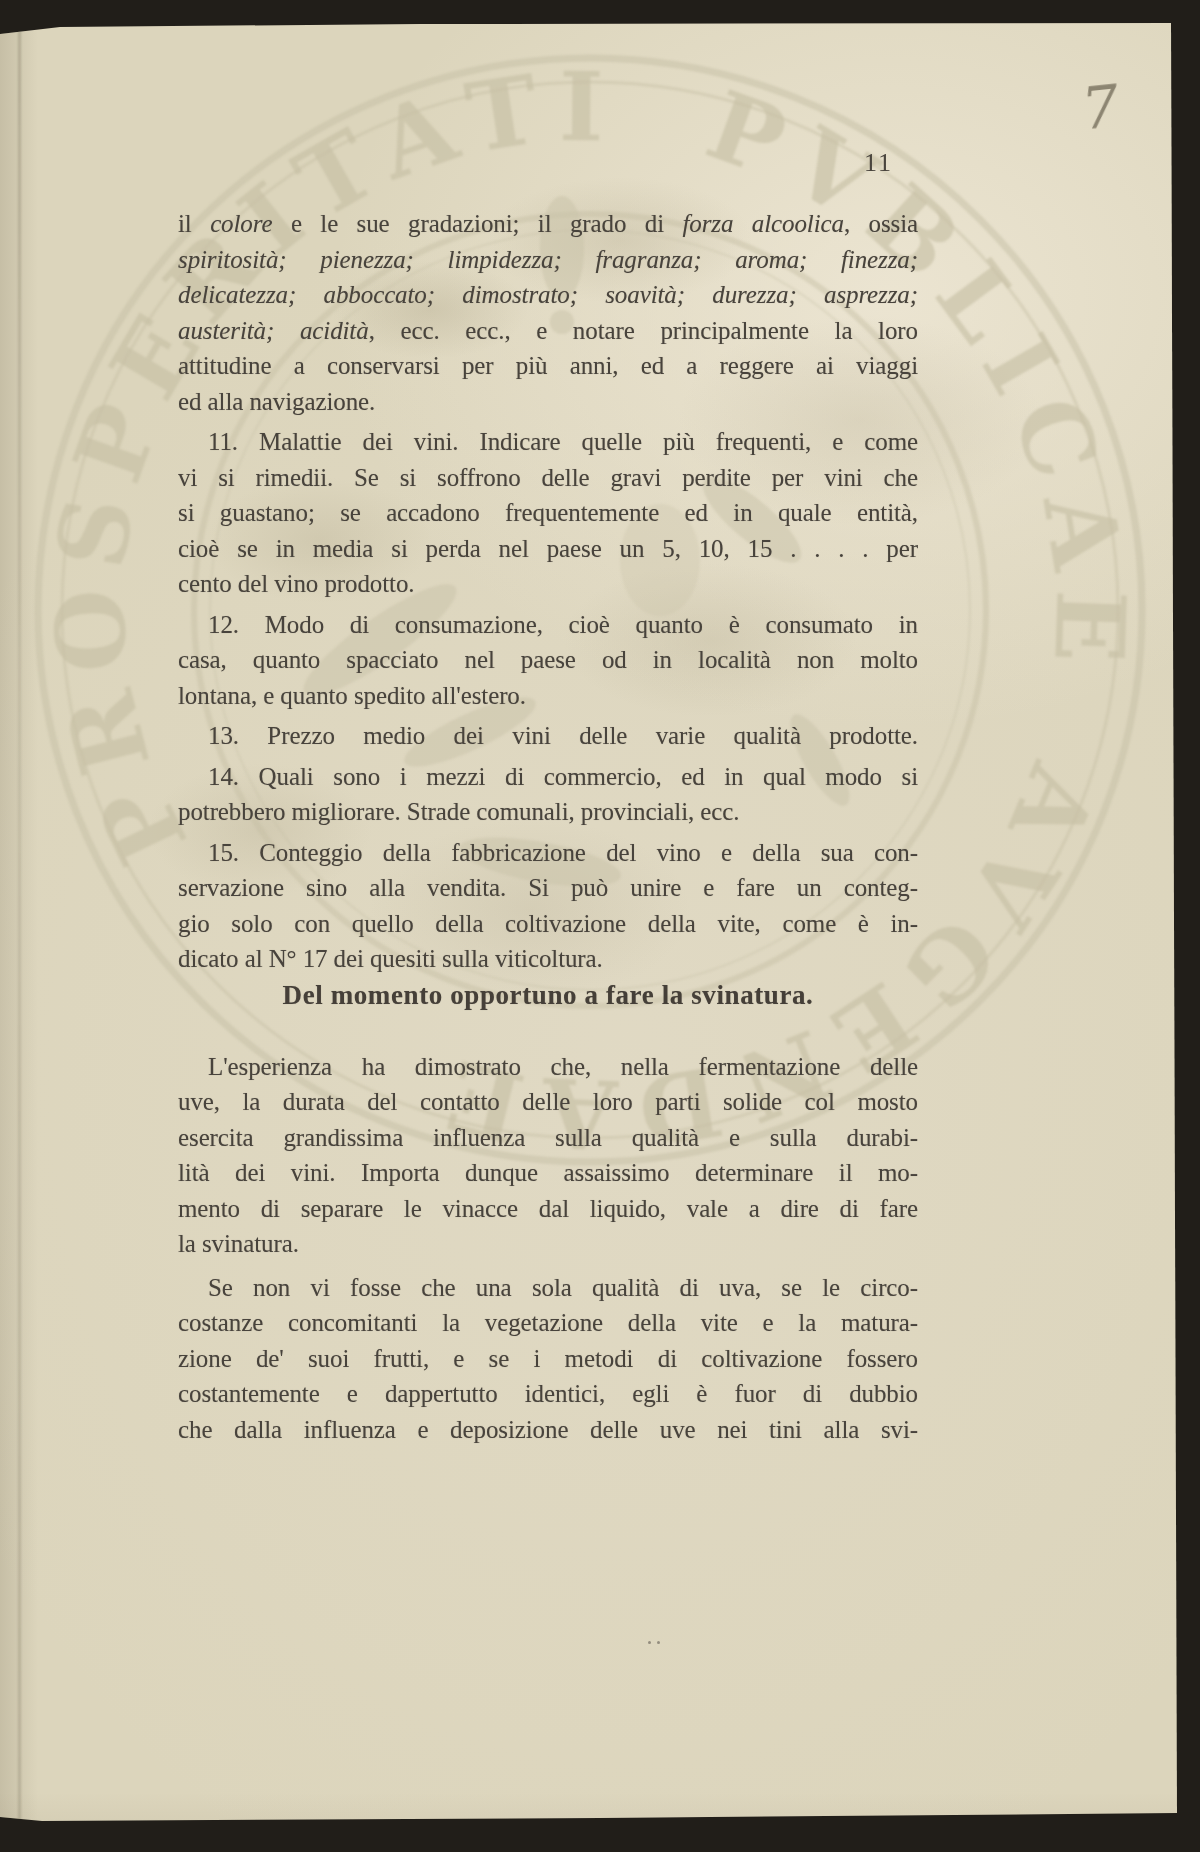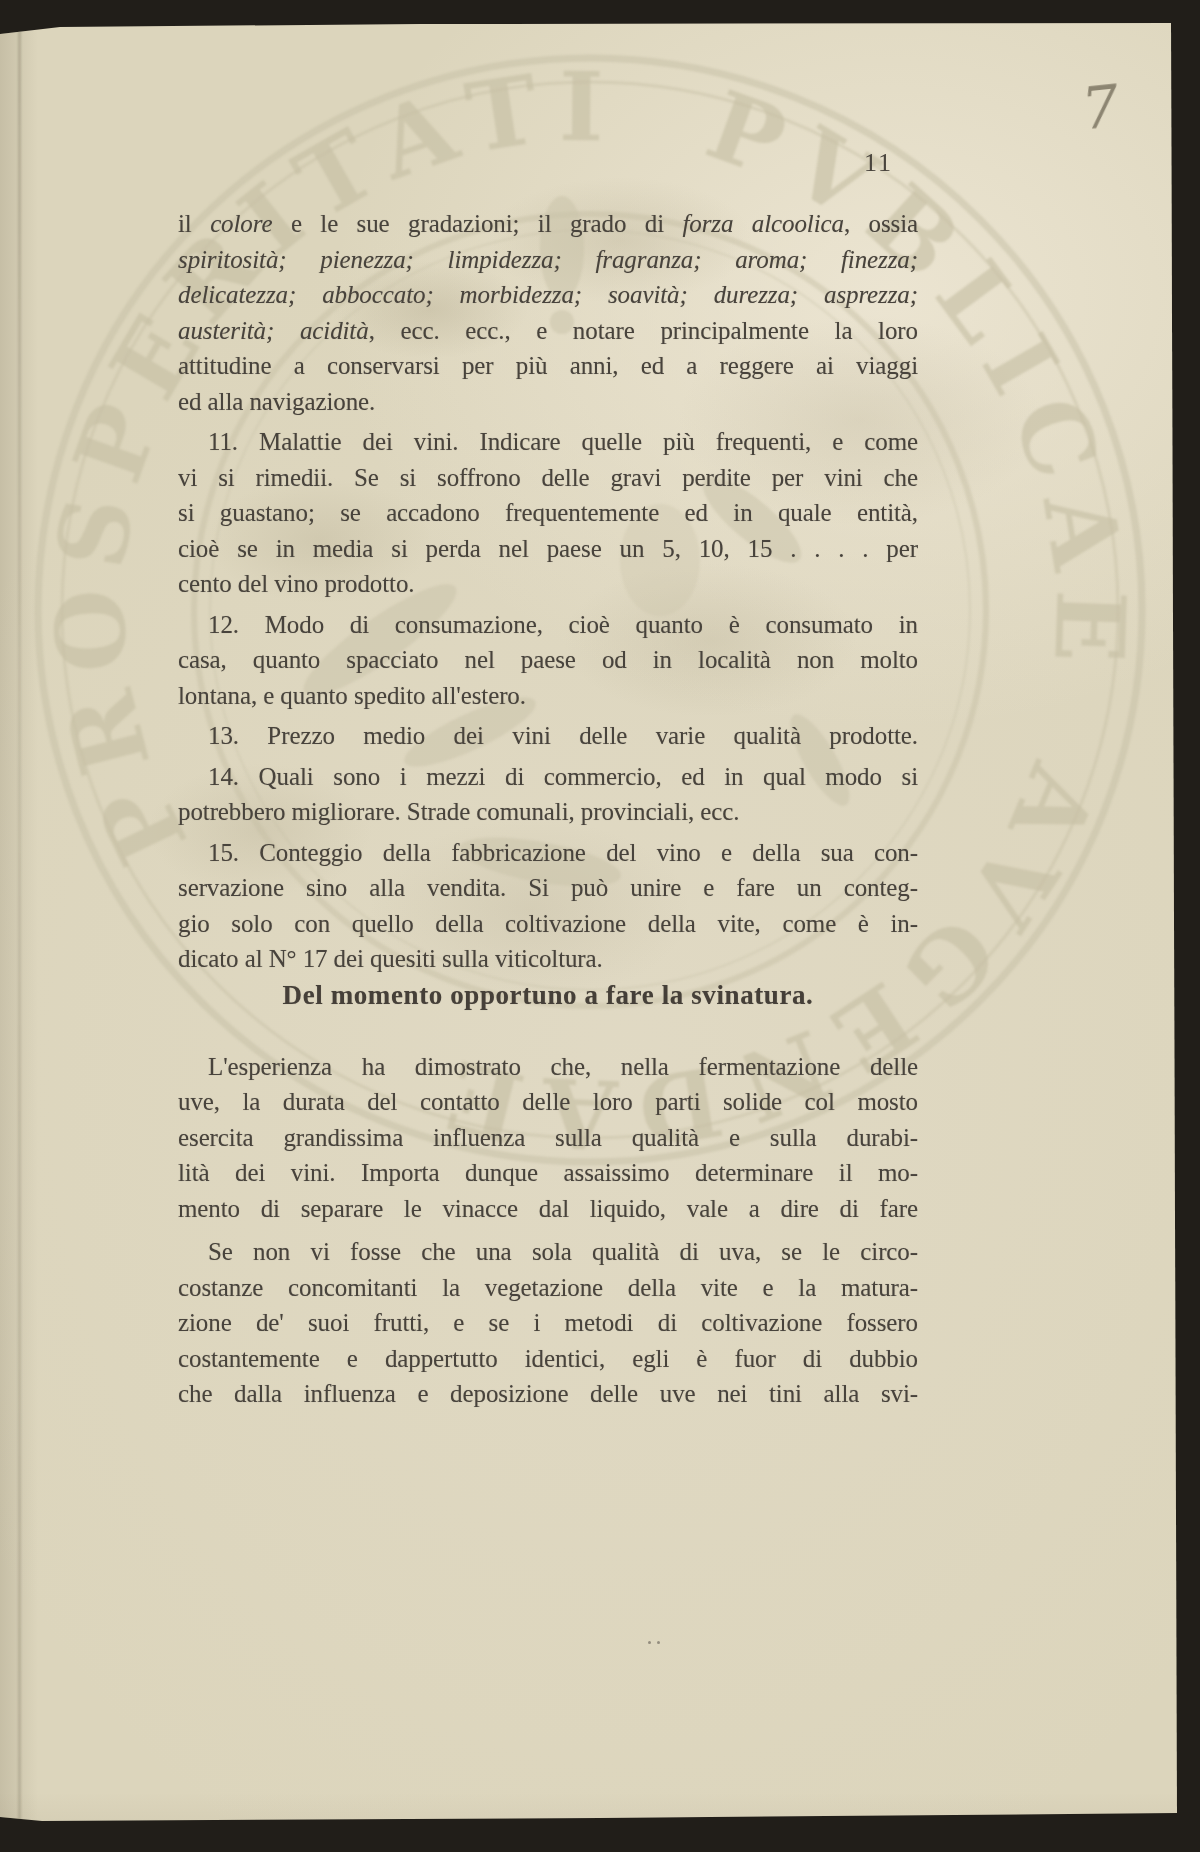--- a/index.html
+++ b/index.html
@@ -131,21 +131,21 @@
 
   <div class="hand7">7</div>
 
   <div class="pagenum">11</div>
 
   <div class="textblock">
 
     <div class="para p-intro">
       <div class="ln j"><span>il </span><i>colore</i><span> e le sue gradazioni; il grado di </span><i>forza alcoolica</i><span>, ossia</span></div>
       <div class="ln j it">spiritosità; pienezza; limpidezza; fragranza; aroma; finezza;</div>
-      <div class="ln j it">delicatezza; abboccato; morbidezza; soavità; durezza; asprezza;</div>
+      <div class="ln j it">delicatezza; abboccato; dimostrato; soavità; durezza; asprezza;</div>
       <div class="ln j"><i>austerità; acidità</i><span>, ecc. ecc., e notare principalmente la loro</span></div>
       <div class="ln j">attitudine a conservarsi per più anni, ed a reggere ai viaggi</div>
       <div class="ln">ed alla navigazione.</div>
     </div>
 
     <div class="para item">
       <div class="ln j ind">11. Malattie dei vini. Indicare quelle più frequenti, e come</div>
       <div class="ln j">vi si rimedii. Se si soffrono delle gravi perdite per vini che</div>
       <div class="ln j">si guastano; se accadono frequentemente ed in quale entità,</div>
       <div class="ln j">cioè se in media si perda nel paese un 5, 10, 15 . . . . per</div>
@@ -175,20 +175,21 @@
     </div>
 
     <div class="heading">Del momento opportuno a fare la svinatura.</div>
 
     <div class="para p-a">
       <div class="ln j ind">L'esperienza ha dimostrato che, nella fermentazione delle</div>
       <div class="ln j">uve, la durata del contatto delle loro parti solide col mosto</div>
       <div class="ln j">esercita grandissima influenza sulla qualità e sulla durabi-</div>
       <div class="ln j">lità dei vini. Importa dunque assaissimo determinare il mo-</div>
       <div class="ln j">mento di separare le vinacce dal liquido, vale a dire di fare</div>
+      <div class="ln">la svinatura.</div>
     </div>
 
     <div class="para p-b">
       <div class="ln j ind">Se non vi fosse che una sola qualità di uva, se le circo-</div>
       <div class="ln j">costanze concomitanti la vegetazione della vite e la matura-</div>
       <div class="ln j">zione de' suoi frutti, e se i metodi di coltivazione fossero</div>
       <div class="ln j">costantemente e dappertutto identici, egli è fuor di dubbio</div>
       <div class="ln j">che dalla influenza e deposizione delle uve nei tini alla svi-</div>
     </div>
 

